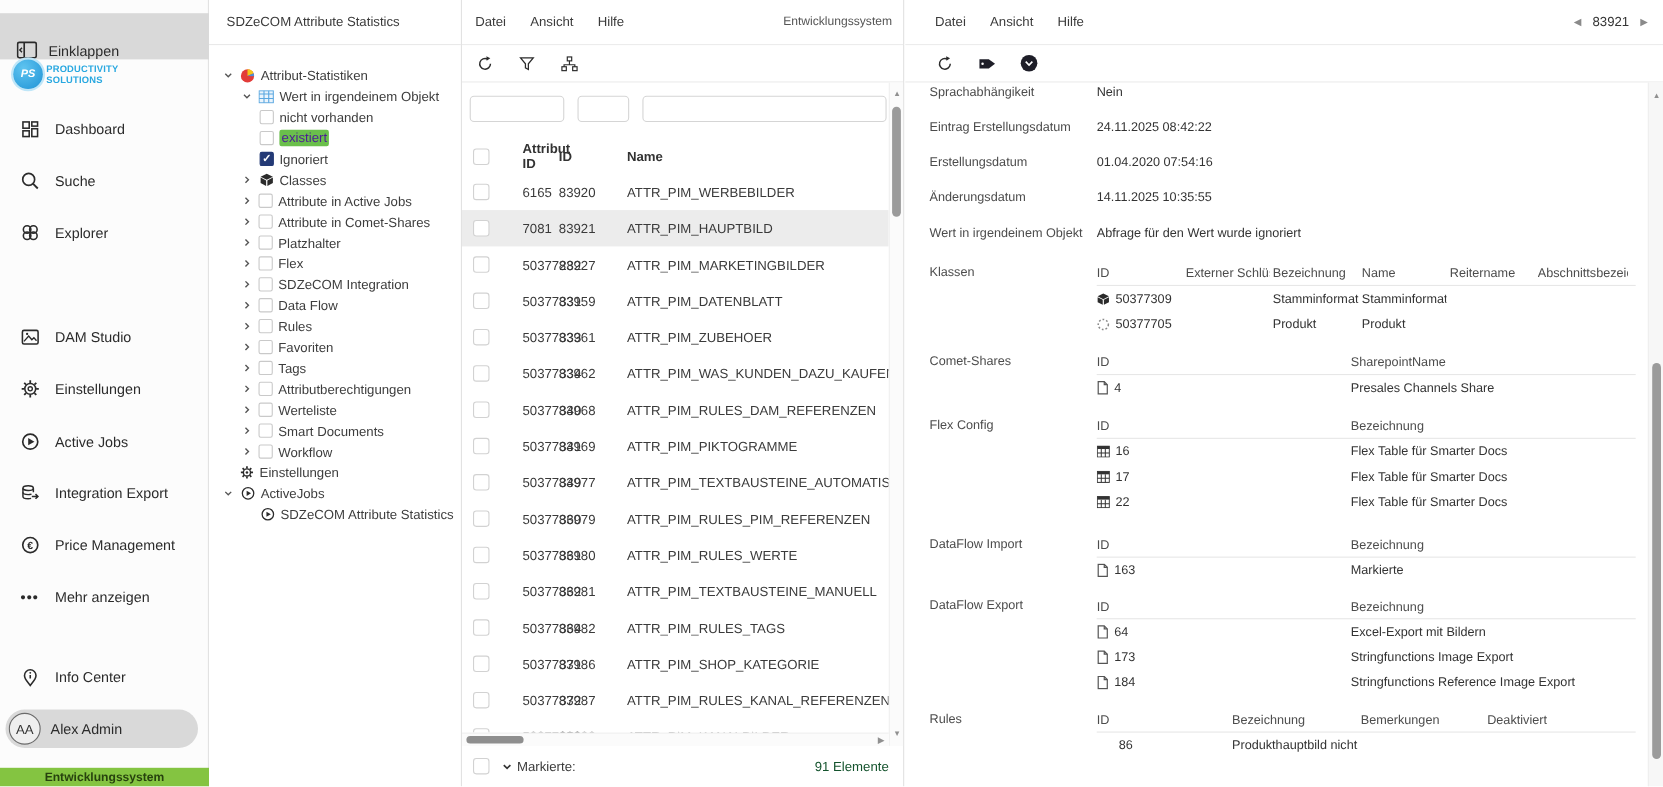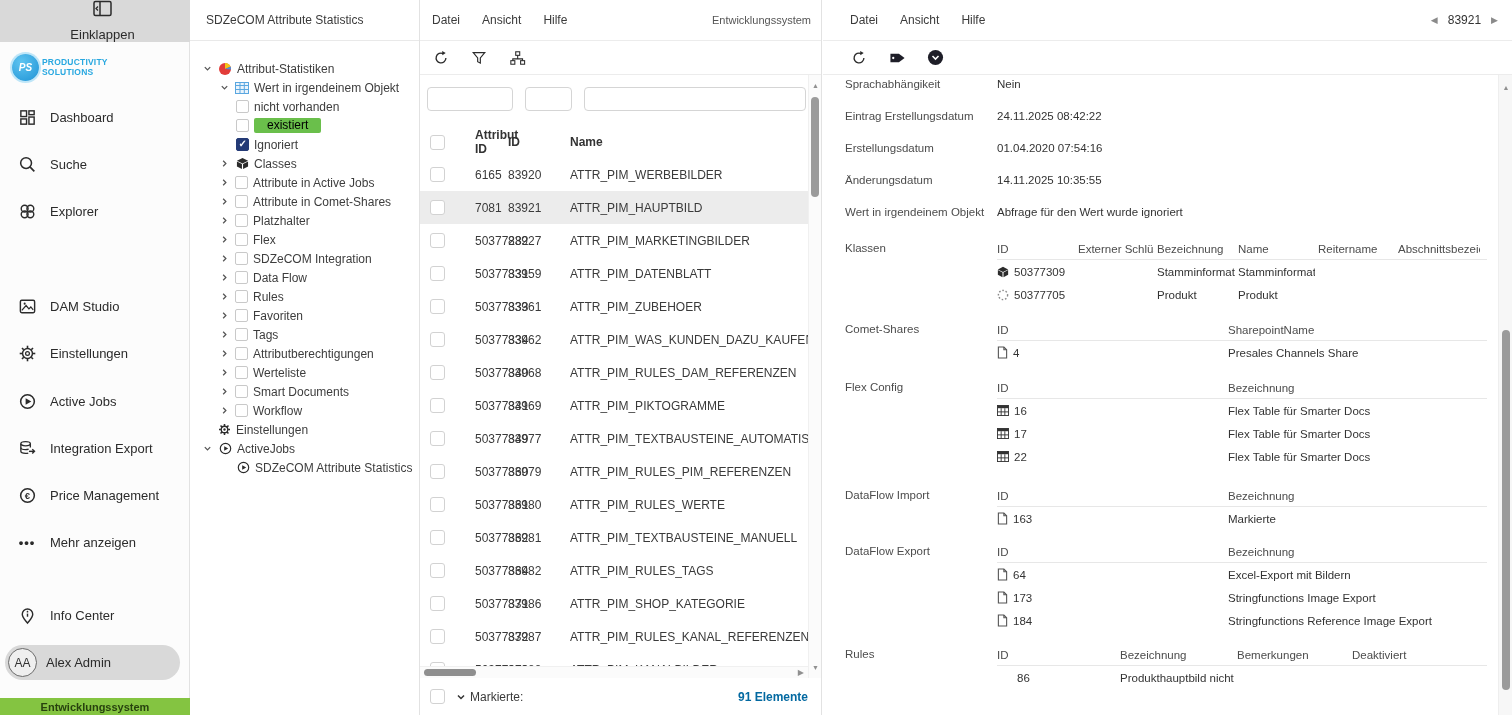--- a/index.html
+++ b/index.html
@@ -2,21 +2,21 @@
 <html><head>
 <meta charset="utf-8">
 <style>
   * { margin:0; padding:0; box-sizing:border-box; }
   html,body { width:1512px; height:715px; overflow:hidden; }
   body { font-family:"Liberation Sans", sans-serif; background:#fff; color:#333; }
   #app { position:relative; width:1512px; height:715px; background:#fff; }
 
   
   .sidebar { position:absolute; left:0; top:0; width:190px; height:715px; background:#fcfcfc; border-right:1px solid #e2e2e2; }
-  .collapse-row { position:absolute; top:0; left:0; width:190px; height:42px; background:#d9d9d9; display:flex; align-items:center; gap:10px; padding-left:15px; font-size:13px; color:#2b2b2b; cursor:pointer;flex-direction:column; }
+  .collapse-row { position:absolute; top:12px; left:0; width:190px; height:42px; background:#d9d9d9; display:flex; align-items:flex-end; gap:10px; padding-left:15px; font-size:13px; color:#2b2b2b; cursor:pointer; }
   .logo-row { position:absolute; top:54px; left:12px; display:flex; align-items:center; gap:3px; }
   .ps-circle { width:27px; height:27px; border-radius:50%; background:radial-gradient(circle at 35% 30%, #5fc4f0, #1e93d6); color:#fff; font-size:10px; font-weight:bold; font-style:italic; display:flex; align-items:center; justify-content:center; box-shadow:0 0 0 2px #bfe6f8; }
   .brand { color:#29a8e0; font-weight:bold; font-size:8.5px; line-height:1.1; letter-spacing:.2px; }
   .nav-item { position:absolute; left:0; width:190px; height:30px; display:flex; align-items:center; gap:12px; padding-left:16px; font-size:13px; color:#2b2b2b; cursor:pointer; }
   .nav-item .ic { width:22px; height:20px; display:flex; align-items:center; justify-content:center; }
   .dots { font-size:13px; font-weight:bold; letter-spacing:1px; color:#2b2b2b; }
   .user-pill { position:absolute; top:645px; left:5px; width:175px; height:35px; background:#d9d9d9; border-radius:18px; display:flex; align-items:center; gap:9px; padding-left:3px; cursor:pointer; }
   .avatar { width:29px; height:29px; border-radius:50%; background:#efefef; border:1px solid #6b6b6b; display:flex; align-items:center; justify-content:center; font-size:12px; color:#333; }
   .user-name { font-size:13px; color:#2b2b2b; }
   .env-bar { position:absolute; bottom:0; left:0; width:190px; height:17px; background:#84c441; display:flex; align-items:center; justify-content:center; font-size:11px; font-weight:bold; color:#27420e; }
@@ -24,21 +24,21 @@
   
   .tree-panel { position:absolute; left:190px; top:0; width:230px; height:715px; background:#fff; border-right:1px solid #e2e2e2; }
   .tree-header { position:absolute; top:0; left:0; width:100%; height:41px; border-bottom:1px solid #e9e9e9; display:flex; align-items:center; padding-left:16px; font-size:12px; color:#3a3a3a; }
   .tree { position:absolute; top:59px; left:0; width:100%; }
   .titem { height:19px; display:flex; align-items:center; gap:5px; font-size:12px; color:#3d3d3d; cursor:pointer; white-space:nowrap; }
   .L0 { padding-left:12px; } .L1 { padding-left:29px; } .L2 { padding-left:46px; } .Lg { padding-left:27px; } .Lc { padding-left:46px; }
   .chev { width:11px; height:11px; flex:0 0 11px; display:flex; align-items:center; justify-content:center; color:#555; }
   .cbx { width:13px; height:13px; flex:0 0 13px; border:1px solid #c9c9c9; border-radius:2px; background:#fff; position:relative; }
   .cbx.checked { background:#243a76; border-color:#243a76; }
   .cbx.checked:after { content:"✓"; position:absolute; left:1.5px; top:-1.5px; color:#fff; font-size:10px; font-weight:bold; }
-  .badge-green { background:#6abf4b; color:#000000; padding:0 13px; border-radius:2px; line-height:15px; }
+  .badge-green { background:#6abf4b; color:#4c1d95; padding:0 2px; border-radius:2px; line-height:15px; }
   .ti { width:14px; height:14px; flex:0 0 14px; display:flex; align-items:center; justify-content:center; }
 
   
   .menubar { position:absolute; top:0; left:0; right:0; height:41px; border-bottom:1px solid #ececec; display:flex; align-items:center; font-size:12px; color:#3b3b3b; }
   .menubar .mi { margin-right:22px; cursor:pointer; }
   .toolbar { position:absolute; top:41px; left:0; right:0; height:34px; border-bottom:1px solid #ececec; display:flex; align-items:center; gap:16px; }
   .tbtn { width:22px; height:22px; display:flex; align-items:center; justify-content:center; cursor:pointer; }
 
   
   .mid-panel { position:absolute; left:420px; top:0; width:402px; height:715px; background:#fff; border-right:1px solid #e2e2e2; }
@@ -54,21 +54,21 @@
   .colcb { width:15px; height:15px; border:1px solid #d2d2d2; border-radius:3px; background:#fff; margin-left:10px; flex:0 0 15px; }
   .c1 { width:63px; padding-left:30px; } .c2 { width:62px; } .c3 { flex:1; white-space:nowrap; overflow:hidden; }
   .vscroll { position:absolute; top:75px; right:0; width:13px; bottom:37px; background:#fbfbfb; border-left:1px solid #f0f0f0; }
   .vthumb { position:absolute; left:2px; width:8px; background:#9b9b9b; border-radius:4px; }
   .sarrow { position:absolute; left:0; width:13px; height:13px; color:#909090; font-size:7px; display:flex; align-items:center; justify-content:center; cursor:pointer; }
   .hscroll { position:absolute; left:0; bottom:37px; height:12px; width:388px; background:#fbfbfb; border-top:1px solid #f0f0f0; }
   .hthumb { position:absolute; top:2px; left:4px; width:52px; height:7px; background:#8f8f8f; border-radius:4px; }
   .harrow { position:absolute; right:4px; top:1px; color:#909090; font-size:8px; cursor:pointer; }
   .mfooter { position:absolute; bottom:0; left:0; width:402px; height:37px; display:flex; align-items:center; font-size:12px; color:#3a3a3a; padding-right:14px; }
   .mfooter .chev { margin-left:10px; }
-  .count { margin-left:auto; color:#0369a1;font-weight:bold; }
+  .count { margin-left:auto; color:#14532d; }
 
   
   .right-panel { position:absolute; left:823px; top:0; width:689px; height:715px; background:#fff; }
   .right-panel .menubar { padding-left:27px; padding-right:14px; }
   .right-panel .toolbar { padding-left:25px; }
   .recnav { margin-left:auto; display:flex; align-items:center; gap:10px; font-size:12px; color:#333; }
   .recnav .arr { color:#8a8a8a; font-size:9px; cursor:pointer; }
   .content { position:absolute; top:68px; left:0; right:16px; bottom:0; padding-left:22px; overflow:hidden; font-size:11.5px; }
   .frow { height:32px; display:flex; align-items:center; }
   .f-label { width:152px; color:#4c4c4c; flex:0 0 152px; }

